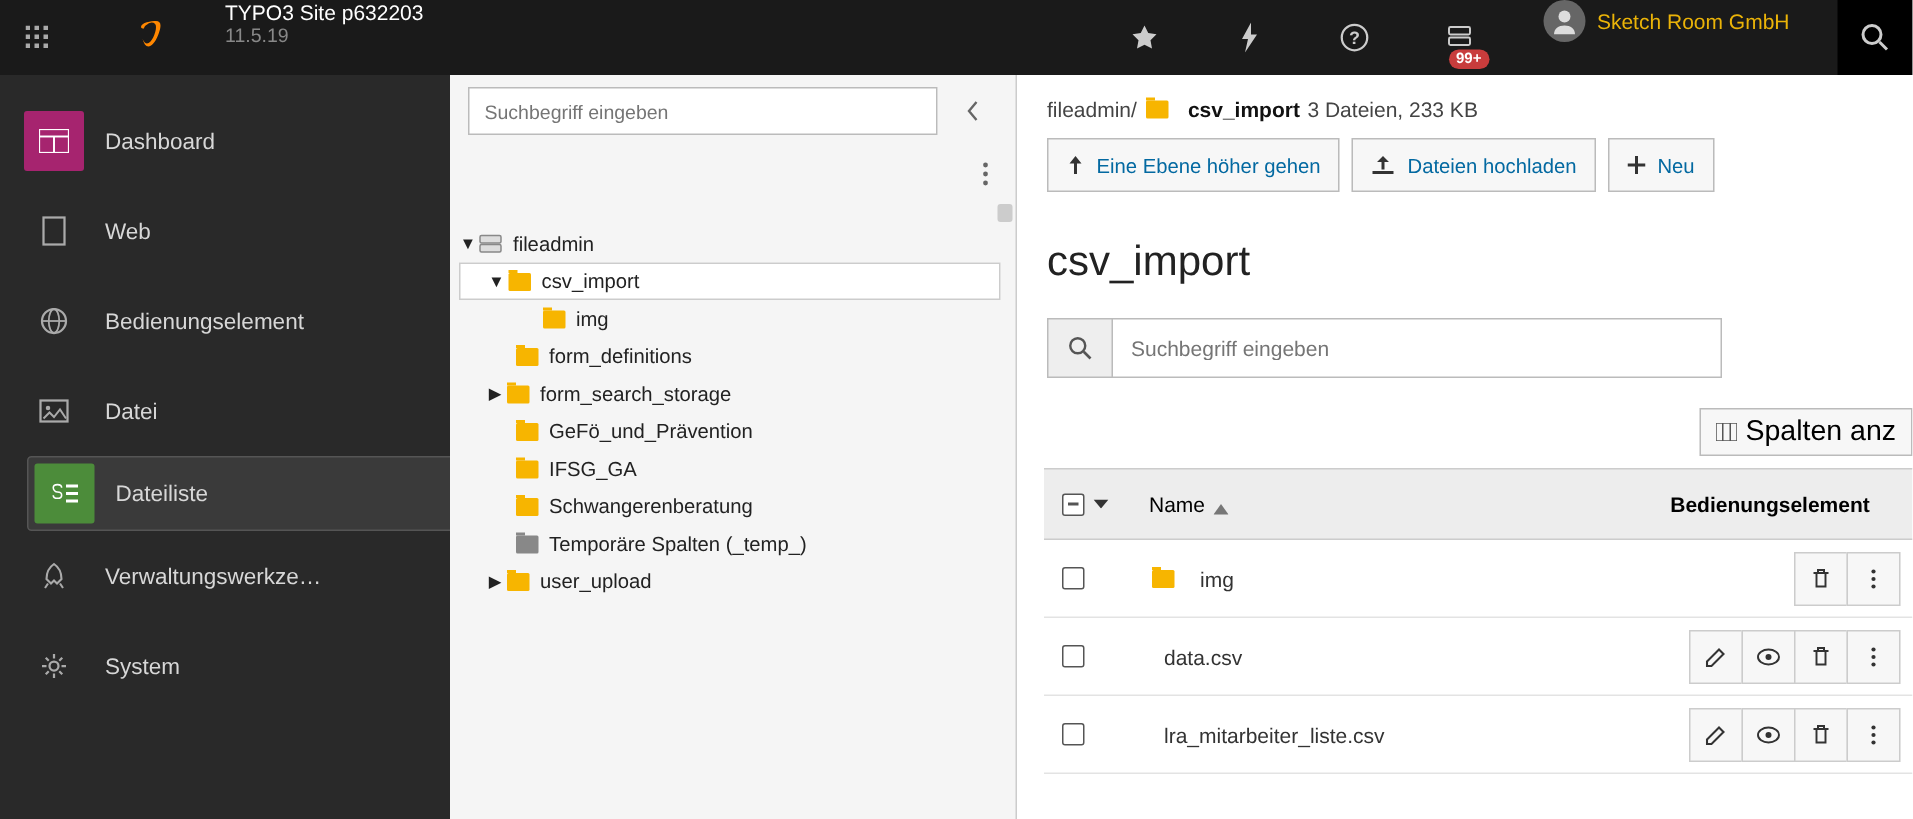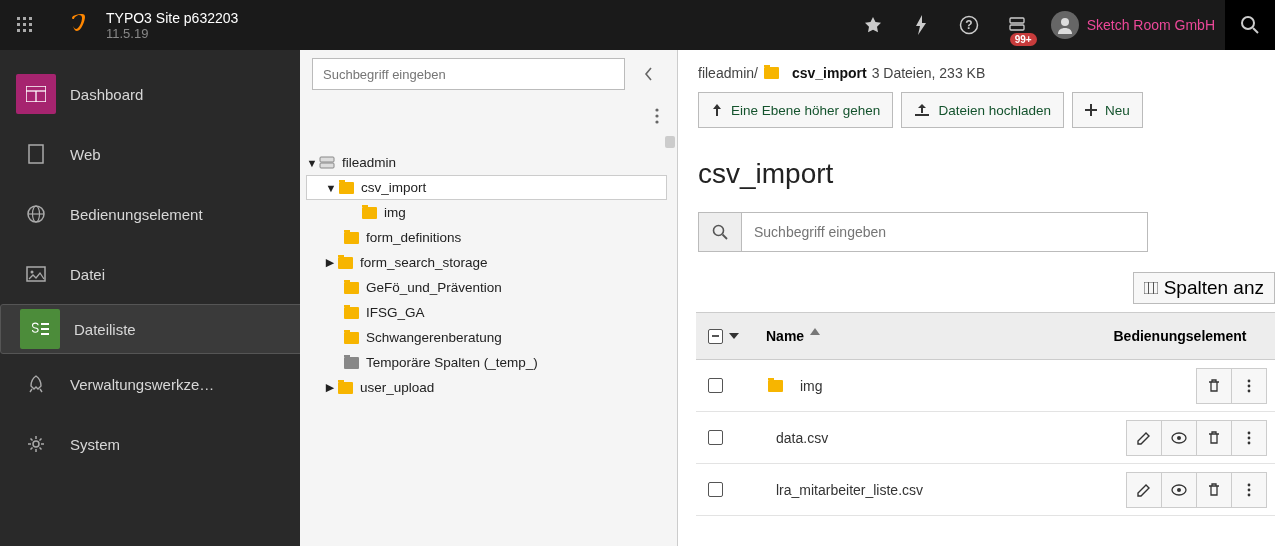--- a/index.html
+++ b/index.html
@@ -1,38 +1,38 @@
 <!DOCTYPE html>
 <html><head>
 <meta charset="utf-8">
 <style>
 * { box-sizing: border-box; margin: 0; padding: 0; }
 body { font-family: -apple-system, BlinkMacSystemFont, "Segoe UI", sans-serif; font-size: 13px; background: #fff; overflow: hidden; width: 1275px; height: 546px; }
 
 
-.topbar { height: 50px; background: #1a1a1a; display: flex; align-items: center; color: #d7d7d7; }
+.topbar { height: 50px; background: #1a1a1a; display: flex; align-items: flex-start; color: #d7d7d7; gap: 22px; }
 .topbar-apps { width: 50px; height: 50px; display: flex; align-items: center; justify-content: center; }
 .topbar-logo { width: 50px; height: 50px; display: flex; align-items: center; justify-content: center; }
 .topbar-site { display: flex; flex-direction: column; justify-content: center; padding: 0 6px; }
 .topbar-site .title { font-size: 14px; color: #fff; }
 .topbar-site .ver { font-size: 13px; color: #888; }
 .topbar-spacer { flex: 1; }
 .topbar-icon { width: 48px; height: 50px; display: flex; align-items: center; justify-content: center; position: relative; }
 .topbar-badge { position: absolute; bottom: 4px; right: 4px; background: #c83c3c; color: #fff; border-radius: 10px; font-size: 10px; padding: 1px 5px; font-weight: bold; }
-.topbar-user { display: flex; align-items: center; gap: 8px; padding: 0 10px; color: #ec4899; font-size: 14px; }
+.topbar-user { display: flex; align-items: center; gap: 8px; padding: 0 10px; color: #eab308; font-size: 14px; }
 .topbar-avatar { width: 28px; height: 28px; border-radius: 50%; background: #666; display: flex; align-items: center; justify-content: center; }
 .topbar-search { width: 50px; height: 50px; display: flex; align-items: center; justify-content: center; background: #000; }
 
 
 .leftnav { position: absolute; top: 50px; left: 0; width: 344px; bottom: 0; background: #292929; color: #d7d7d7; padding-top: 14px; }
 .nav-item { display: flex; align-items: center; height: 60px; padding: 0 16px; cursor: pointer; position: relative; }
 .nav-item.sub { height: 50px; }
 .nav-icon { width: 40px; height: 40px; display: flex; align-items: center; justify-content: center; margin-right: 14px; }
 .nav-item.active .nav-icon { background: #a6246f; border-radius: 2px; }
-.nav-item.sub.active { background: #3a3a3a; border: 1px solid #555; border-radius: 3px; margin: 0 0; padding: 0 19px; }
+.nav-item.sub.active { background: #3a3a3a; border: 1px solid #555; border-radius: 3px; margin: 0 18px; padding: 0 4px; }
 .nav-item.sub.active .nav-icon { background: #4c8c3a; }
 .nav-label { flex: 1; font-size: 15px; }
 .nav-chevron { opacity: 0.7; }
 
 
 .treepane { position: absolute; top: 50px; left: 300px; width: 378px; bottom: 0; background: #f5f5f5; border-right: 1px solid #ccc; }
 .tree-toolbar { height: 48px; display: flex; align-items: center; padding: 8px 12px; gap: 8px; }
 .tree-search { flex: 1; height: 32px; border: 1px solid #bbb; padding: 0 10px; font-size: 13px; background: #fff; }
 .tree-collapse { width: 32px; height: 32px; display: flex; align-items: center; justify-content: center; }
 .tree-menu { height: 36px; display: flex; align-items: center; justify-content: flex-end; padding: 0 18px; }
@@ -46,31 +46,31 @@
 .folder-ic { width: 15px; height: 12px; background: #f7b500; border-radius: 1px; position: relative; }
 .folder-ic::before { content: ''; position: absolute; top: -2px; left: 0; width: 6px; height: 2px; background: #f7b500; }
 .folder-gray { background: #888; }
 .folder-gray::before { background: #888; }
 
 
 .content { position: absolute; top: 50px; left: 678px; right: 0; bottom: 0; background: #fff; overflow: hidden; }
 .breadcrumb-row { padding: 14px 20px 10px; font-size: 14px; color: #444; display: flex; align-items: center; gap: 5px; }
 .breadcrumb-row b { font-weight: 700; color: #111; }
 .toolbar-row { display: flex; gap: 8px; padding: 0 20px 12px; }
-.btn { display: flex; align-items: center; gap: 8px; height: 36px; border: 1px solid #bbb; background: #f7f7f7; padding: 0 12px; font-size: 13.5px; color: #14532d; cursor: pointer; }
+.btn { display: flex; align-items: center; gap: 8px; height: 36px; border: 1px solid #bbb; background: #f7f7f7; padding: 0 12px; font-size: 13.5px; color: #0369a1; cursor: pointer; }
 .content-title { font-size: 28px; font-weight: 400; padding: 18px 20px 22px; color: #222; }
 .content-search { display: flex; margin: 0 20px 20px; width: 450px; }
 .content-search .sbtn { width: 44px; height: 40px; border: 1px solid #bbb; background: #eee; display: flex; align-items: center; justify-content: center; }
 .content-search input { flex: 1; height: 40px; border: 1px solid #bbb; border-left: none; padding: 0 12px; font-size: 14px; }
 .cols-btn-row { display: flex; justify-content: flex-end; padding: 0 0 8px 0; }
 .cols-btn { display: flex; align-items: center; gap: 6px; height: 32px; border: 1px solid #bbb; background: #f7f7f7; padding: 0 10px; font-size: 19px; }
 .file-table { margin-left: 18px; }
 .ft-head { display: flex; align-items: center; height: 48px; background: #ededed; border-top: 1px solid #ccc; border-bottom: 1px solid #ccc; }
 .ft-cell-chk { width: 70px; display: flex; align-items: center; gap: 6px; padding-left: 12px; }
-.ft-cell-name { flex: 1; display: flex; align-items: flex-start; gap: 6px; font-weight: 700; font-size: 14px; }
+.ft-cell-name { flex: 1; display: flex; align-items: flex-end; gap: 6px; font-weight: 400; font-size: 14px; }
 .ft-cell-ops { width: 190px; text-align: center; font-weight: 600; font-size: 14px; }
 .ft-row { display: flex; align-items: center; height: 52px; border-bottom: 1px solid #e3e3e3; }
 .ft-row .chk { width: 70px; padding-left: 12px; }
 .ft-row .nm { flex: 1; display: flex; align-items: center; gap: 10px; font-size: 14px; color: #333; }
 .ft-row .ops { width: 190px; display: flex; justify-content: flex-end; gap: 0; padding-right: 8px; }
 .op-btn { width: 36px; height: 36px; border: 1px solid #ccc; background: #f7f7f7; display: flex; align-items: center; justify-content: center; margin-left: -1px; }
 .csv-ic { width: 14px; height: 17px; background: #4caf50; border-radius: 1px; position: relative; }
 .csv-ic::after { content: ''; position: absolute; top: 3px; left: 2px; right: 2px; height: 2px; background: #fff; box-shadow: 0 3px 0 #fff, 0 6px 0 #fff; }
 .chkbox { width: 15px; height: 15px; border: 1.5px solid #555; border-radius: 2px; background: #fff; }
 .chk-mixed { width: 15px; height: 15px; border: 1.5px solid #555; border-radius: 2px; background: #fff; display: flex; align-items: center; justify-content: center; }

